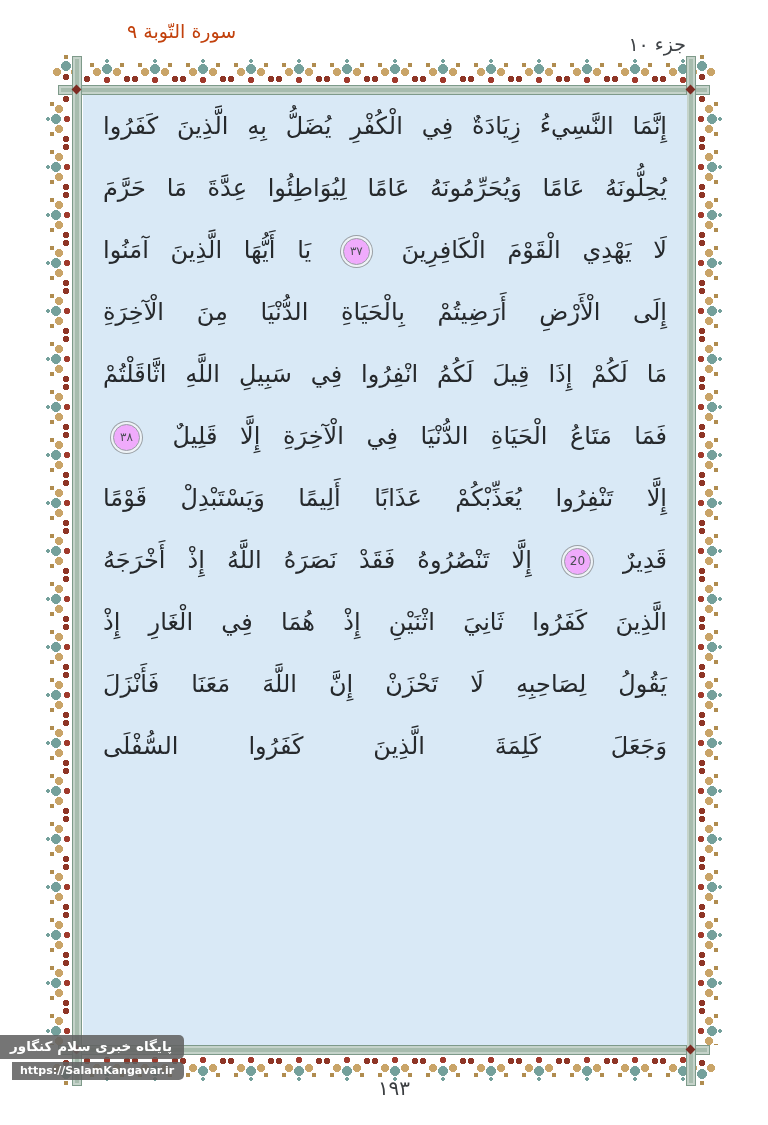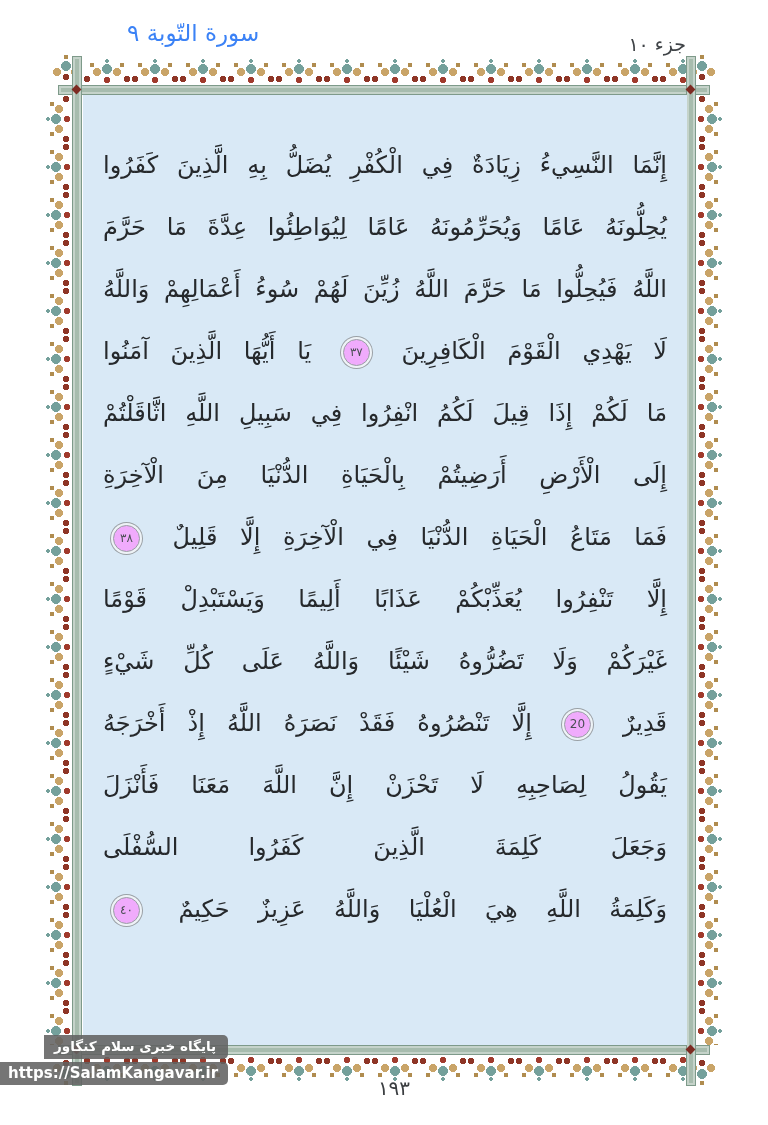--- a/index.html
+++ b/index.html
@@ -8,21 +8,21 @@
     font-family:"DejaVu Sans",sans-serif;overflow:hidden;
   }
   .page{position:absolute;inset:0;}
 
   
   .header-right{
     position:absolute;top:33px;right:82px;font-size:19px;color:#3f4347;
     direction:rtl;white-space:nowrap;
   }
   .header-left{
-    position:absolute;top:20px;left:127px;font-size:23px;color:#3b82f6;
+    position:absolute;top:20px;left:127px;font-size:19px;color:#c2410c;
     direction:rtl;white-space:nowrap;
   }
 
   
   .orn{position:absolute;}
   .orn-h{
     height:26px;left:83px;width:604px;
     background-image:
       radial-gradient(circle 3.5px at 4px 20px,  #8e3526 97%, transparent),
       radial-gradient(circle 3.5px at 44px 20px, #8e3526 97%, transparent),
@@ -81,21 +81,21 @@
   .d-tr{left:687px;top:86px;}
   .d-bl{left:73px;top:1046px;}
   .d-br{left:687px;top:1046px;}
 
   
   .content{
     position:absolute;left:83px;top:95px;width:604px;height:950px;
     background:#d9e9f6;box-sizing:border-box;
   }
   .quran{
-    direction:rtl;padding:28px 20px 0 20px;margin-top:11px;
+    direction:rtl;padding:0 20px 0 20px;
   }
   .quran-line{
     height:62px;line-height:62px;font-size:24px;color:#26292c;
     text-align:justify;text-align-last:justify;text-justify:inter-word;
     white-space:nowrap;overflow:visible;
   }
   .verse-marker{
     display:inline-flex;align-items:center;justify-content:center;
     width:25px;height:25px;border-radius:50%;
     background:#f0abfc;border:1px solid #9aa0a5;
@@ -105,21 +105,21 @@
   }
 
   
   .watermark{position:absolute;left:0;top:1035px;display:flex;flex-direction:column;
              align-items:flex-start;gap:3px;z-index:6;}
   .wm-title{
     background:rgba(98,98,98,0.88);color:#fff;font-weight:bold;font-size:13.5px;
     padding:3px 12px 5px 10px;border-radius:0 5px 5px 0;direction:rtl;white-space:nowrap;
   }
   .wm-url{
-    background:rgba(98,98,98,0.88);color:#fff;font-weight:bold;font-size:15px;
+    background:rgba(98,98,98,0.88);color:#fff;font-weight:bold;font-size:11px;
     padding:2px 10px 3px 8px;border-radius:0 5px 5px 0;direction:ltr;white-space:nowrap;
   }
 
   
   .page-number{
     position:absolute;top:1076px;left:0;width:100%;text-align:center;
     font-size:20px;color:#3b3e41;padding-left:20px;box-sizing:border-box;
   }
 </style>
 </head>
@@ -147,31 +147,29 @@
 
   <span class="diamond d-tl"></span>
   <span class="diamond d-tr"></span>
   <span class="diamond d-bl"></span>
   <span class="diamond d-br"></span>
 
   <div class="content">
     <div class="quran" id="quran-lines">
         <div class="quran-line"><span>إِنَّمَا النَّسِيءُ زِيَادَةٌ فِي الْكُفْرِ يُضَلُّ بِهِ الَّذِينَ كَفَرُوا</span></div>
         <div class="quran-line"><span>يُحِلُّونَهُ عَامًا وَيُحَرِّمُونَهُ عَامًا لِيُوَاطِئُوا عِدَّةَ مَا حَرَّمَ</span></div>
-        <div class="quran-line"><span>اللَّهُ فَيُحِلُّوا مَا حَرَّمَ اللَّهُ زُيِّنَ لَهُمْ سُوءُ أَعْمَالِهِمْ وَاللَّهُ</span></div>
         <div class="quran-line"><span>لَا يَهْدِي الْقَوْمَ الْكَافِرِينَ</span> <span class="verse-marker">٣٧</span> <span>يَا أَيُّهَا الَّذِينَ آمَنُوا</span></div>
+        <div class="quran-line"><span>إِلَى الْأَرْضِ أَرَضِيتُمْ بِالْحَيَاةِ الدُّنْيَا مِنَ الْآخِرَةِ</span></div>
         <div class="quran-line"><span>مَا لَكُمْ إِذَا قِيلَ لَكُمُ انْفِرُوا فِي سَبِيلِ اللَّهِ اثَّاقَلْتُمْ</span></div>
-        <div class="quran-line"><span>إِلَى الْأَرْضِ أَرَضِيتُمْ بِالْحَيَاةِ الدُّنْيَا مِنَ الْآخِرَةِ</span></div>
         <div class="quran-line"><span>فَمَا مَتَاعُ الْحَيَاةِ الدُّنْيَا فِي الْآخِرَةِ إِلَّا قَلِيلٌ</span> <span class="verse-marker">٣٨</span></div>
         <div class="quran-line"><span>إِلَّا تَنْفِرُوا يُعَذِّبْكُمْ عَذَابًا أَلِيمًا وَيَسْتَبْدِلْ قَوْمًا</span></div>
-        <div class="quran-line"><span>غَيْرَكُمْ وَلَا تَضُرُّوهُ شَيْئًا وَاللَّهُ عَلَى كُلِّ شَيْءٍ</span></div>
         <div class="quran-line"><span>قَدِيرٌ</span> <span class="verse-marker">20</span> <span>إِلَّا تَنْصُرُوهُ فَقَدْ نَصَرَهُ اللَّهُ إِذْ أَخْرَجَهُ</span></div>
+        <div class="quran-line"><span>الَّذِينَ كَفَرُوا ثَانِيَ اثْنَيْنِ إِذْ هُمَا فِي الْغَارِ إِذْ</span></div>
         <div class="quran-line"><span>يَقُولُ لِصَاحِبِهِ لَا تَحْزَنْ إِنَّ اللَّهَ مَعَنَا فَأَنْزَلَ</span></div>
         <div class="quran-line"><span>وَجَعَلَ كَلِمَةَ الَّذِينَ كَفَرُوا السُّفْلَى</span></div>
-        <div class="quran-line"><span>وَكَلِمَةُ اللَّهِ هِيَ الْعُلْيَا وَاللَّهُ عَزِيزٌ حَكِيمٌ</span> <span class="verse-marker">٤٠</span></div>
       </div>
   </div>
 
   <div class="watermark">
     <div class="wm-title">پایگاه خبری سلام کنگاور</div>
     <div class="wm-url">https://SalamKangavar.ir</div>
   </div>
 
   <div class="page-number">١٩٣</div>
 

